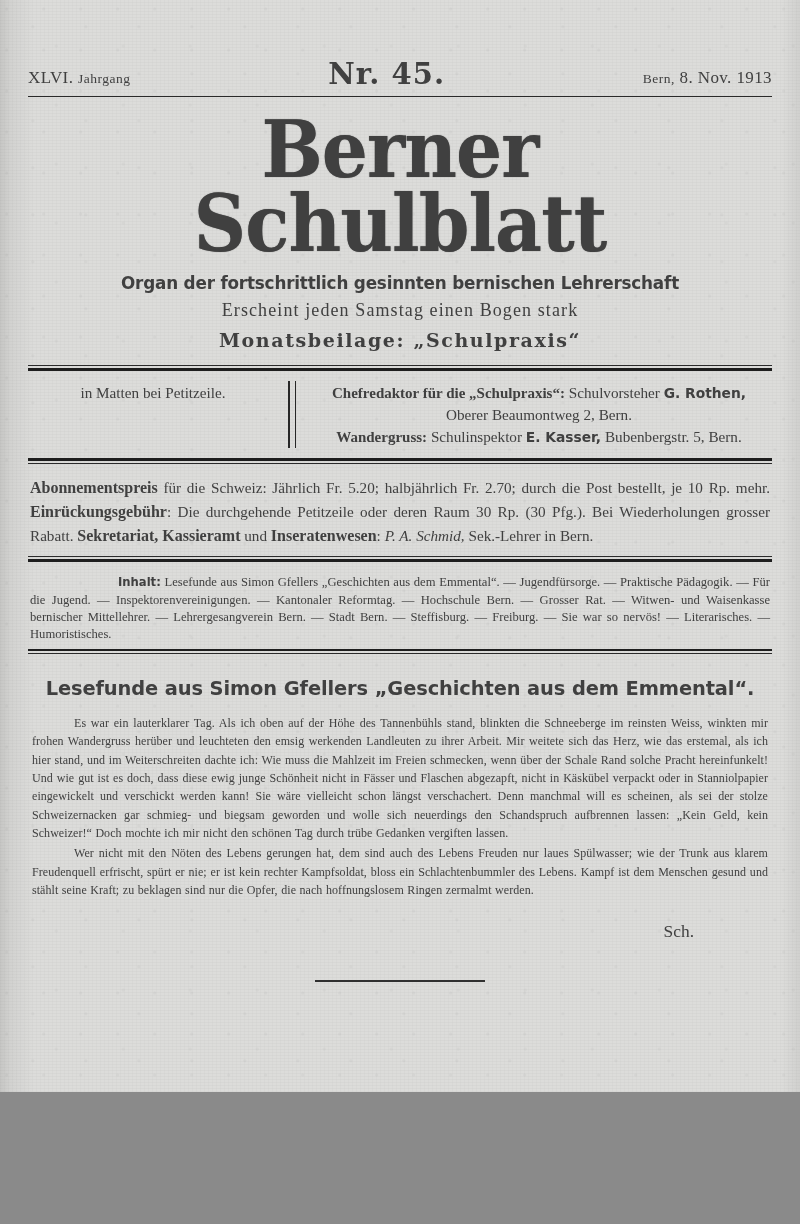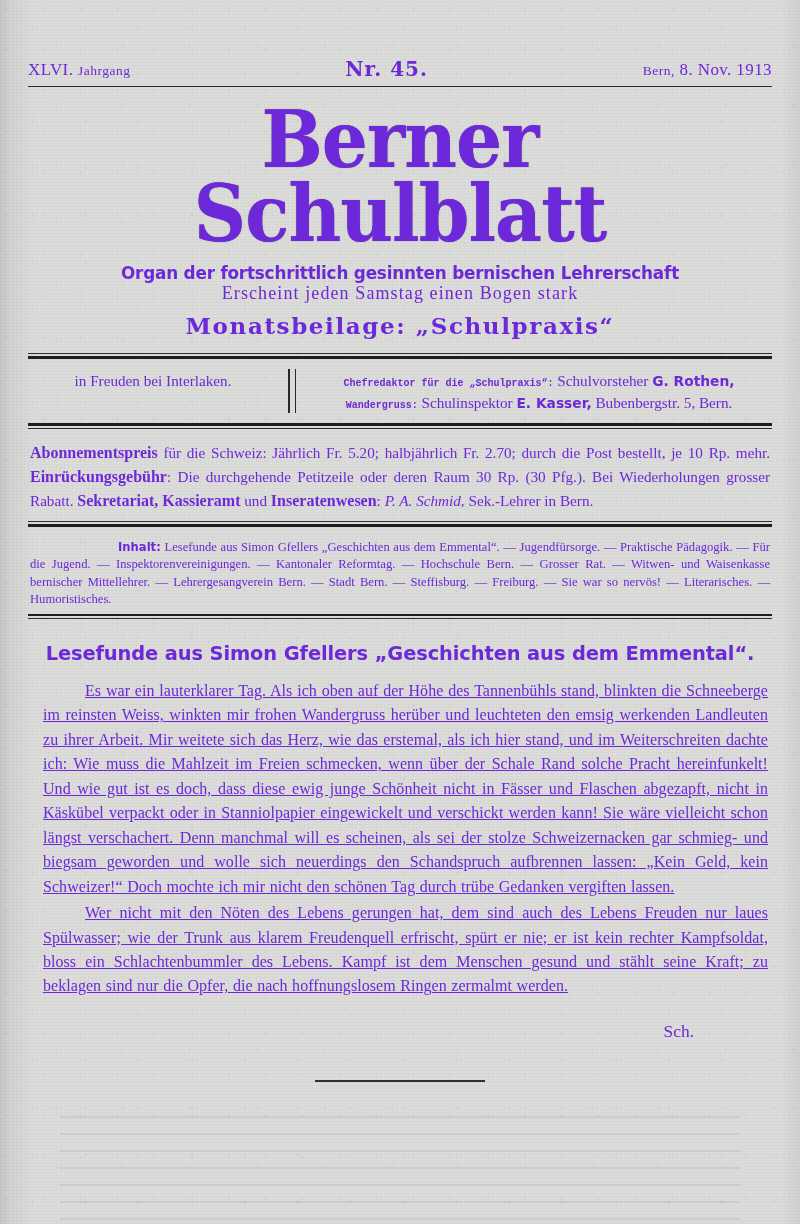--- a/index.html
+++ b/index.html
@@ -8,25 +8,25 @@
     background: #8a8a8a;
   }
   body {
     font-family: "Liberation Serif", serif;
   }
 
   
   #page {
     position: relative;
     width: 800px;
-    height: 1224px;
+    height: 1092px;
     margin: 0 auto;
     overflow: hidden;
     background-color: #dcdcda;
-    color: #6d28d9;
+    color: #404040;
   }
   
   #grain {
     position: absolute;
     inset: 0;
     pointer-events: none;
     opacity: .55;
     background-image:
       repeating-linear-gradient(0deg, rgba(0,0,0,.035) 0 1px, rgba(255,255,255,0) 1px 3px),
       repeating-linear-gradient(90deg, rgba(0,0,0,.028) 0 1px, rgba(255,255,255,0) 1px 4px),
@@ -79,21 +79,21 @@
     letter-spacing: .4px;
     white-space: nowrap;
   }
   .sc {
     font-size: 13.5px;
     letter-spacing: .5px;
   }
   .issue-no {
     font-family: "DejaVu Serif", serif;
     font-weight: bold;
-    font-size: 20px;
+    font-size: 29px;
     letter-spacing: 1px;
     position: relative;
     top: 1px;
   }
   .rule-hair {
     height: 1px;
     background: #2a2a2a;
   }
   .rule-double {
     margin: 7px 0 8px 0;
@@ -123,26 +123,27 @@
     font-size: 17.5px;
     letter-spacing: -.2px;
     margin-top: 12px;
     transform: scaleX(.96);
   }
   .sub2 {
     text-align: center;
     font-family: "Liberation Serif", serif;
     font-size: 18px;
     letter-spacing: 1.1px;
+    margin-top: 7px;
   }
   .sub3 {
     text-align: center;
     font-family: "DejaVu Serif", serif;
     font-weight: bold;
-    font-size: 23px;
+    font-size: 19px;
     letter-spacing: 1.6px;
     margin-top: 8px;
   }
 
   
   .editors {
     display: flex;
     align-items: stretch;
     margin-top: 2px;
   }
@@ -160,21 +161,21 @@
     border-right: 1px solid #272727;
   }
   .editors .col-right {
     flex: 1;
     text-align: center;
     font-size: 15.2px;
     line-height: 1.42;
     padding: 3px 2px 2px 2px;
   }
   .editors b { font-family: "DejaVu Sans", sans-serif; font-size: 13.8px; }
-  .editors .lbl { font-family: Liberation Mono, monospace; font-size: 10px; font-weight: bold; }
+  .editors .lbl { font-family: Liberation Serif, serif; font-size: 15px; font-weight: bold; }
   .editors .l-left { display:block; }
 
   
   .subscription {
     font-size: 15.2px;
     line-height: 1.48;
     text-align: justify;
     text-indent: 0;
     padding: 4px 2px 3px 2px;
   }
@@ -200,29 +201,28 @@
     text-align: center;
     font-family: "DejaVu Sans", sans-serif;
     font-weight: bold;
     font-size: 20px;
     letter-spacing: -.1px;
     margin: 22px 0 14px 0;
     transform: scaleX(.97);
   }
   .body-par {
     font-family: "Liberation Serif", serif;
-    font-size: 16px;
+    font-size: 12px;
     line-height: 1.53;
     text-align: justify;
     text-indent: 42px;
-    margin: 0 0 2px 11px;
+    margin: 0 0 2px 0;
     letter-spacing: .05px;
     word-spacing: .5px;
     padding: 0 4px;
-    text-decoration: underline;
   }
   .signature {
     text-align: right;
     font-size: 17.4px;
     padding-right: 78px;
     margin-top: 22px;
   }
   .end-rule {
     width: 170px;
     height: 2px;
@@ -263,29 +263,30 @@
     <div class="sub2">Erscheint jeden Samstag einen Bogen stark</div>
     <div class="sub3">Monatsbeilage: „Schulpraxis“</div>
 
     <div class="rule-double rule-double-rev" style="margin-top:14px;">
       <div class="a"></div>
         <div class="b"></div>
     </div>
 
     <div class="editors">
       <div class="col-left">
-        <span class="l-left">in Freuden bei Interlaken.</span>
+        <span class="l-left">in Matten bei Petitzeile.</span>
       </div>
 
       <div class="vsep"></div>
 
       <div class="col-right">
         <span class="l-left">
           <span class="lbl">Chefredaktor für die „Schulpraxis“:</span><span> Schulvorsteher </span><b>G. Rothen,</b>
         </span>
+        <span class="l-left">Oberer Beaumontweg 2, Bern.</span>
         <span class="l-left">
           <span class="lbl">Wandergruss:</span><span> Schulinspektor </span><b>E. Kasser,</b><span> Bubenbergstr. 5, Bern.</span>
         </span>
       </div>
     </div>
 
     <div class="rule-double" style="margin-top:8px;">
       <div class="a"></div>
         <div class="b"></div>
     </div>

